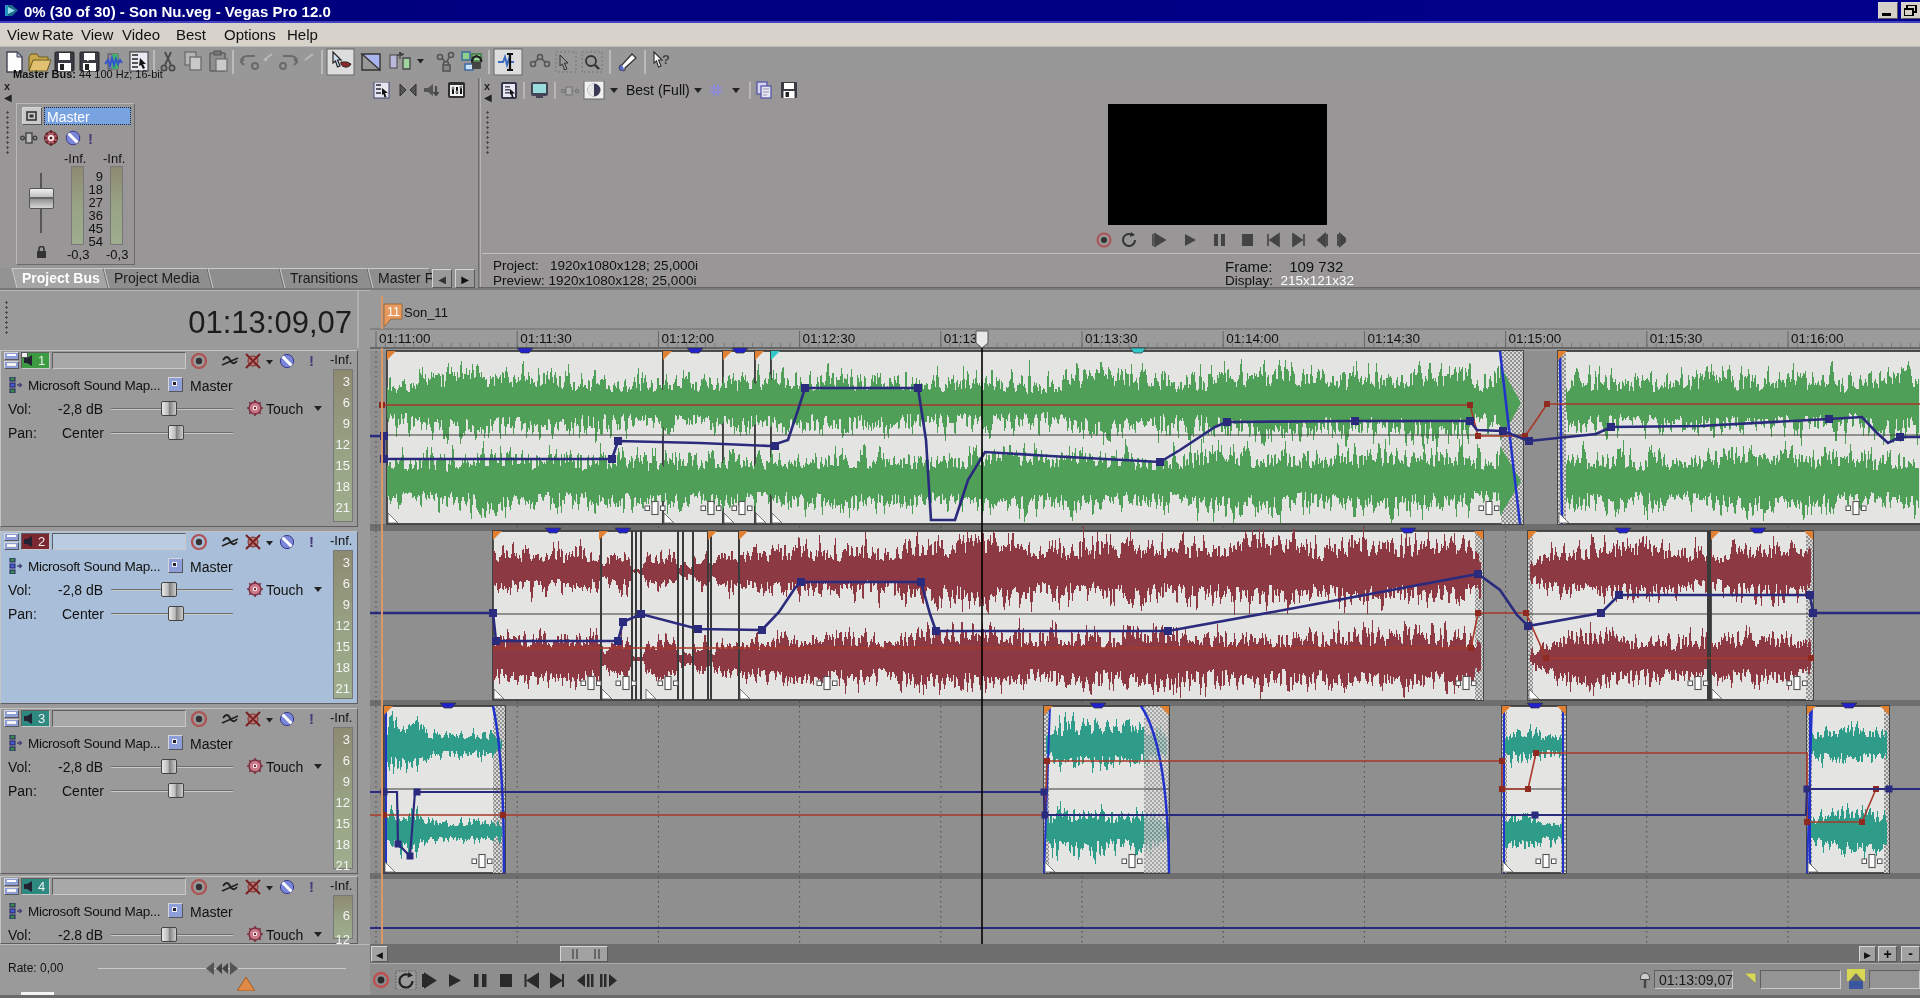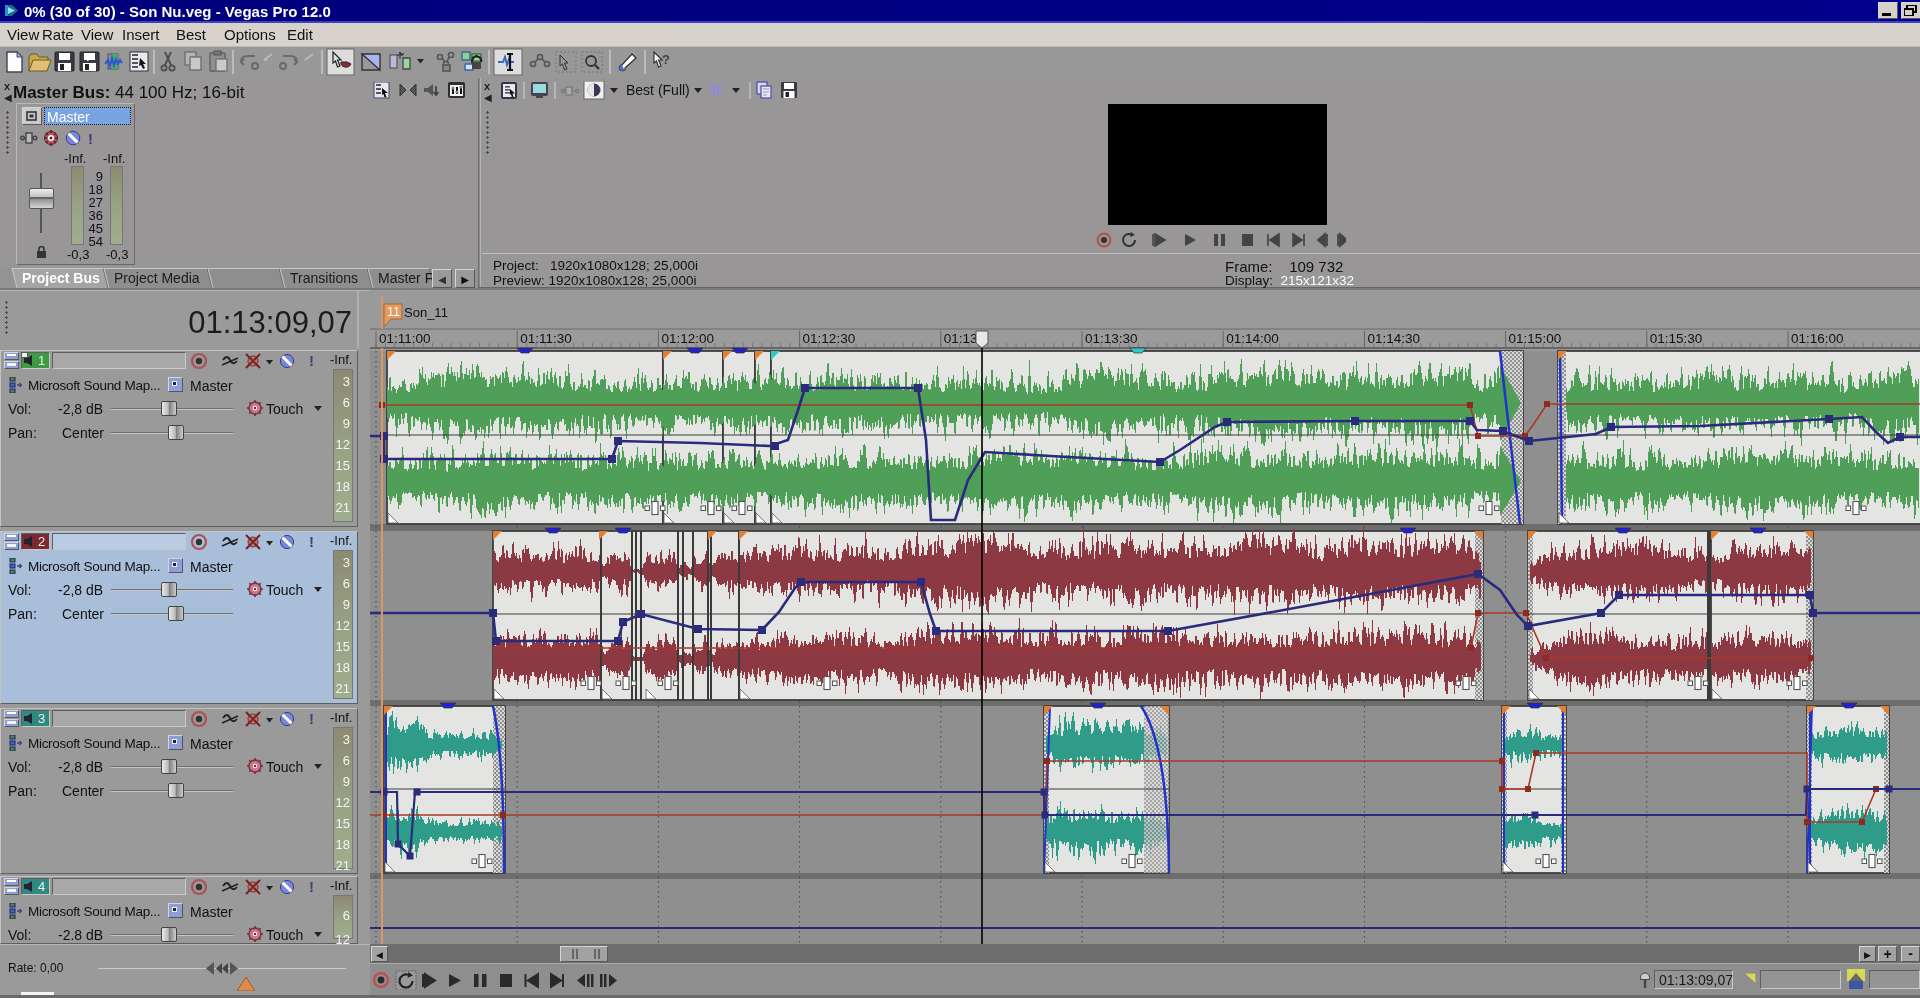--- a/index.html
+++ b/index.html
@@ -23,24 +23,24 @@
 <div class="abs" style="left:1882px;top:13px;width:9px;height:3px;background:#000"></div>
 <div class="abs rais" style="left:1901px;top:2px;width:20px;height:17px;background:#d5d1c9"></div>
 <svg style="left:1904px;top:5px" width="14" height="11">
     <rect x="3" y="0" width="9" height="7" fill="none" stroke="#000" stroke-width="2"></rect>
     <rect x="0" y="4" width="9" height="7" fill="#d5d1c9" stroke="#000" stroke-width="2"></rect>
   </svg>
 <div class="abs" style="left:0;top:23px;width:1920px;height:23px;background:#d7d3cb"></div>
 <div class="txt" style="left:7px;top:26px;font-size:15px">View</div>
 <div class="txt" style="left:42px;top:26px;font-size:15px">Rate</div>
 <div class="txt" style="left:81px;top:26px;font-size:15px">View</div>
-<div class="txt" style="left:122px;top:26px;font-size:15px">Insert</div>
+<div class="txt" style="left:122px;top:26px;font-size:15px">Video</div>
 <div class="txt" style="left:176px;top:26px;font-size:15px">Best</div>
 <div class="txt" style="left:224px;top:26px;font-size:15px">Options</div>
-<div class="txt" style="left:287px;top:26px;font-size:15px">Edit</div>
+<div class="txt" style="left:287px;top:26px;font-size:15px">Help</div>
 <div class="abs" style="left:0;top:46px;width:1920px;height:32px;background:#989898;border-top:1px solid #b9b9b9"></div>
 <svg style="left:0;top:0" width="700" height="80">
 <defs>
       <g id="dd">
         <path d="M0 0 L7 0 L3.5 4.5 Z" fill="#222"></path>
       </g>
     </defs>
 
 <g transform="translate(5,52)">
       <path d="M2 0 L12 0 L17 5 L17 20 L2 20 Z" fill="#fdfdfd" stroke="#445" stroke-width="1.4"></path>
@@ -179,21 +179,21 @@
       <path d="M2 0 L10 8 L6.5 8 L9 14 L6.5 15 L4.5 9 L2 11 Z" fill="#fff" stroke="#333" stroke-width="1.2"></path>
       <text x="10" y="12" font-size="13" font-weight="bold" fill="#444">?</text>
     </g>
 </svg>
 <div class="abs" style="left:0;top:78px;width:1920px;height:211px;background:#989696"></div>
 <div class="abs" style="left:0;top:287px;width:1920px;height:3px;background:#7a7a7a;border-top:1px solid #666"></div>
 <div class="abs" style="left:478px;top:78px;width:3px;height:209px;background:#8a8a8a;border-left:1px solid #6e6e6e;border-right:1px solid #b5b5b5"></div>
 <div class="txt" style="left:4px;top:80px;font-size:11px;font-weight:bold;color:#222">x</div>
 <div class="txt" style="left:4px;top:92px;font-size:10px;color:#222">◀</div>
 <div class="grip" style="left:6px;top:110px;height:45px"></div>
-<div class="txt" style="left:13px;top:83px;font-size:17px"><b>Master Bus:</b> 44 100 Hz; 16-bit</div>
+<div class="txt" style="left:13px;top:68px;font-size:11px"><b>Master Bus:</b> 44 100 Hz; 16-bit</div>
 <svg style="left:372px;top:82px" width="100" height="17">
 <g transform="translate(2,0)">
       <rect width="15" height="16" fill="#e6e6ee" stroke="#447"></rect>
       <rect x="2" y="2" width="5" height="2" fill="#556"></rect>
       <rect x="2" y="6" width="5" height="2" fill="#556"></rect>
       <rect x="2" y="10" width="5" height="2" fill="#556"></rect>
       <path d="M8 6 L14 11 L11 11 L12.5 15 L10.5 15.5 L9.5 12 L8 13Z" fill="#111"></path>
     </g>
 <g transform="translate(28,2)" fill="#555">
       <path d="M0 0 L6 6 L0 12 Z M16 0 L10 6 L16 12 Z" stroke="#333"></path>

